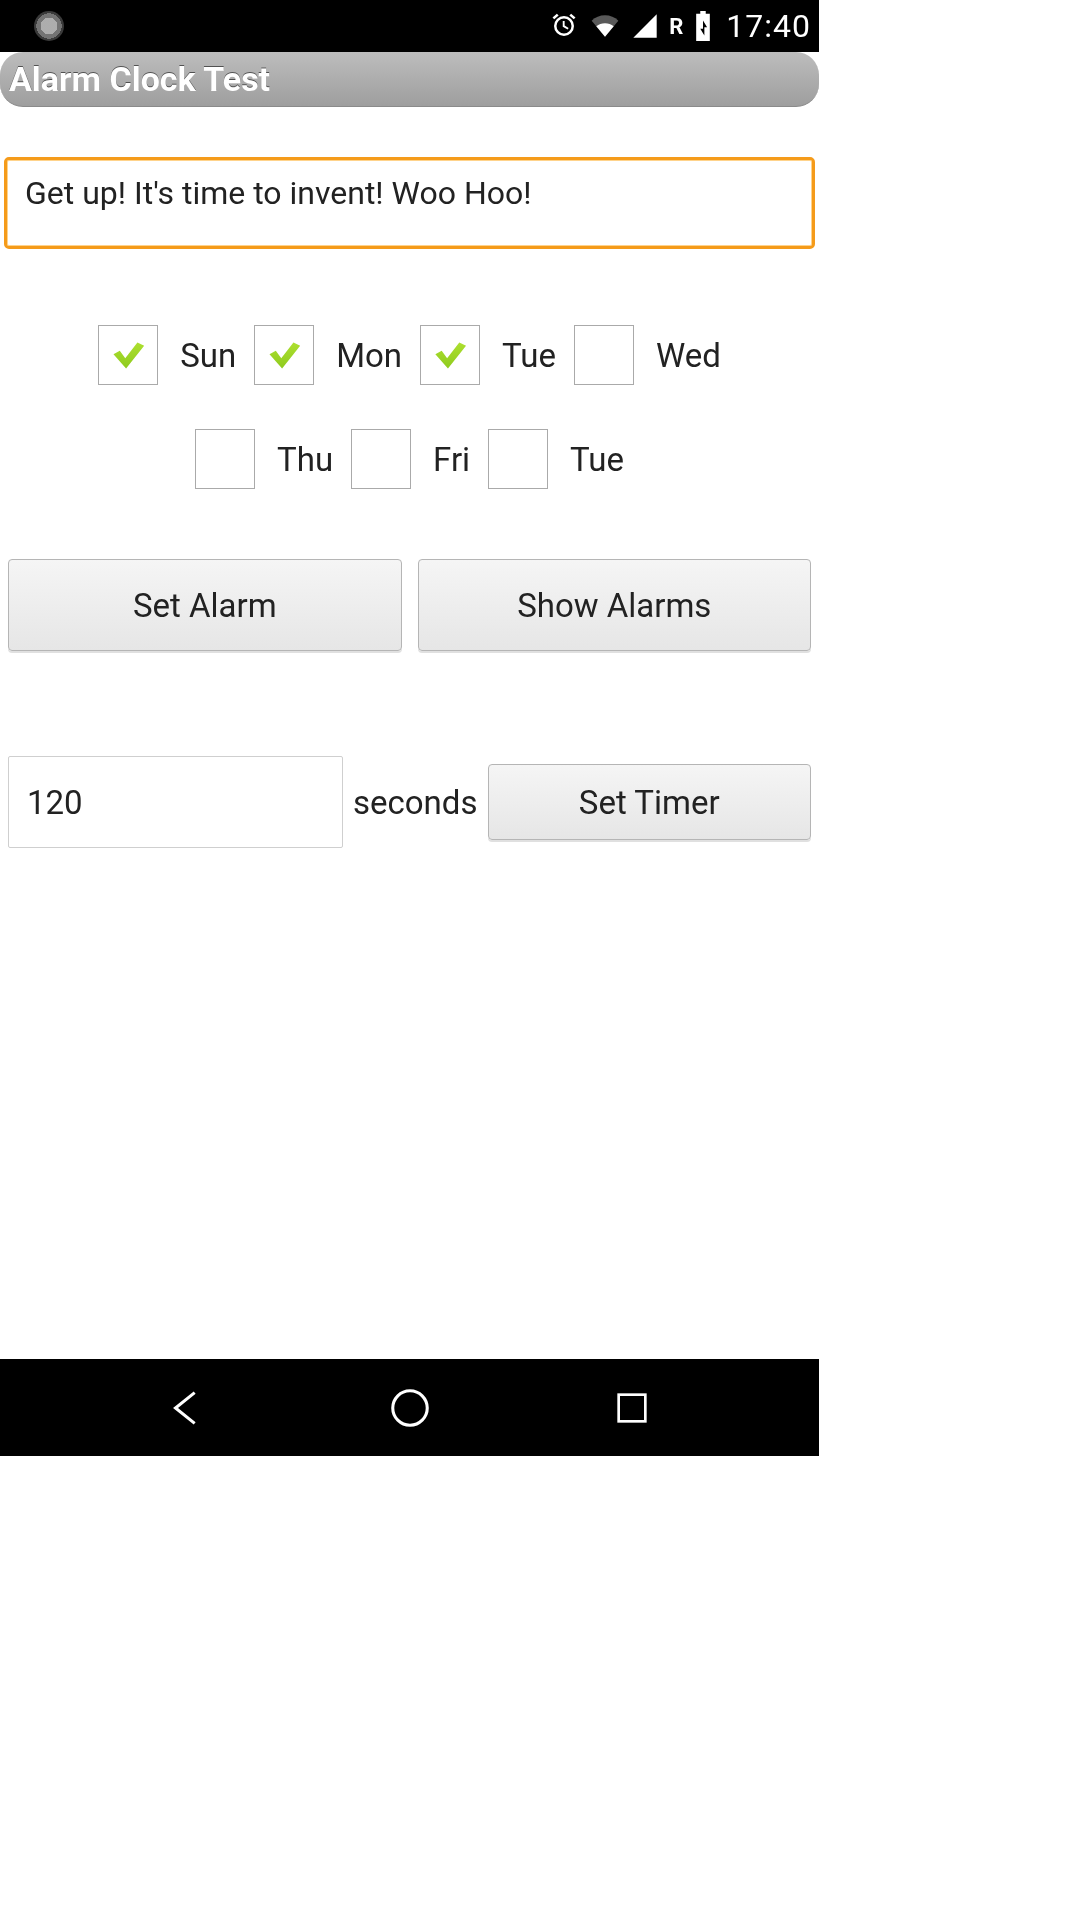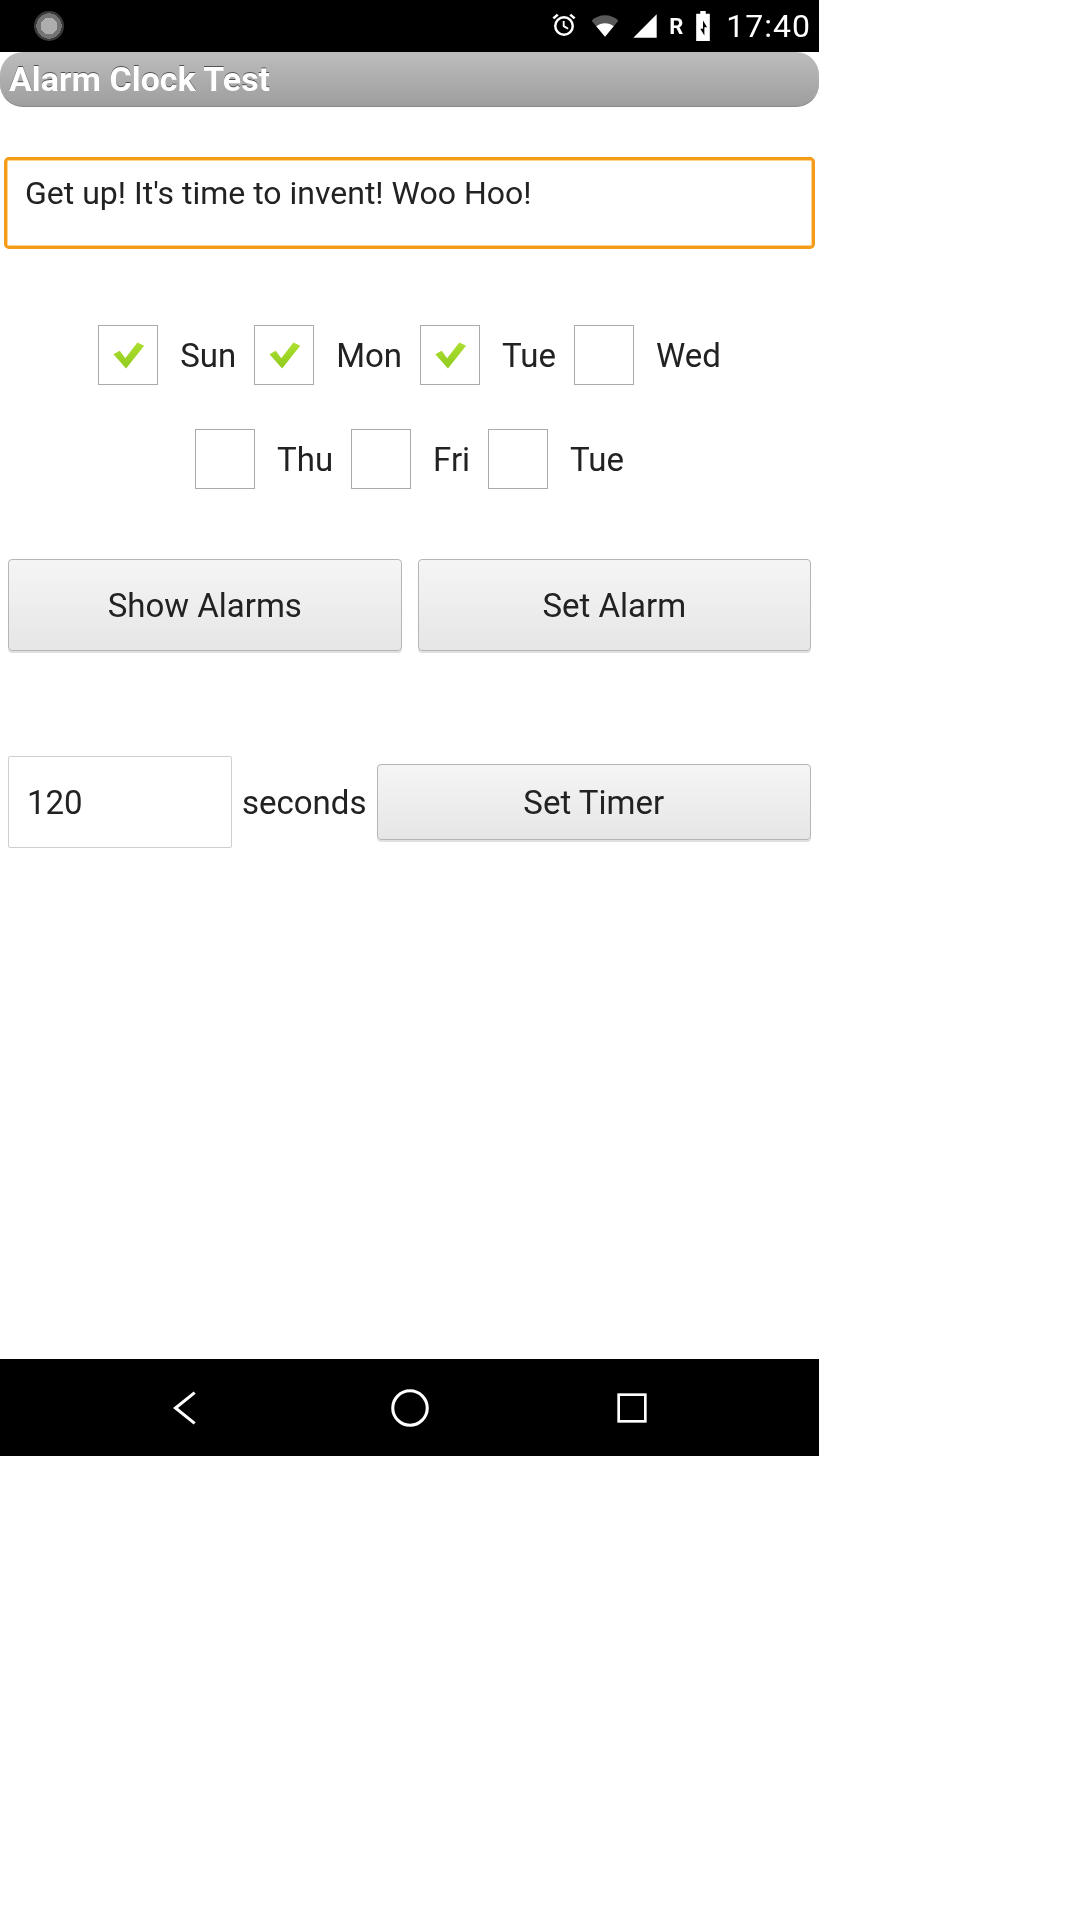--- a/index.html
+++ b/index.html
@@ -88,21 +88,21 @@
       background: linear-gradient(#f5f5f5, #e6e6e6);
       box-shadow: 0 2px 0 rgba(0,0,0,.12);
       font-size: 33px;
       color: #222;
       display: flex; align-items: center; justify-content: center;
       cursor: pointer;
     }
 
     .timer-row { display: flex; align-items: center; gap: 10px; padding: 0 8px; margin-top: 105px; }
     .timer-input {
-      width: 224px; height: 92px;
+      width: 335px; height: 92px;
       border: 1px solid #cfcfcf;
       border-radius: 2px;
       padding: 0 18px;
       font-size: 33px;
       color: #222;
       font-family: inherit;
       outline: none;
     }
     .sec-label { font-size: 33px; color: #222; margin-right: auto; }
     .set-timer-btn { width: 394px; height: 76px; }
@@ -189,22 +189,22 @@
         <span class="day-label">Fri</span>
       </label>
       <label class="day">
         <span class="chk"></span>
         <span class="day-label">Tue</span>
       </label>
     </div>
   </div>
 
   <div class="btnrow">
+    <div class="hbtn">Set Alarm</div>
     <div class="hbtn">Show Alarms</div>
-    <div class="hbtn">Set Alarm</div>
   </div>
 
   <div class="timer-row">
     <input class="timer-input" type="text" value="120" style="">
     <span class="sec-label">seconds</span>
     <div class="hbtn set-timer-btn">Set Timer</div>
   </div>
 
 </div>
 

